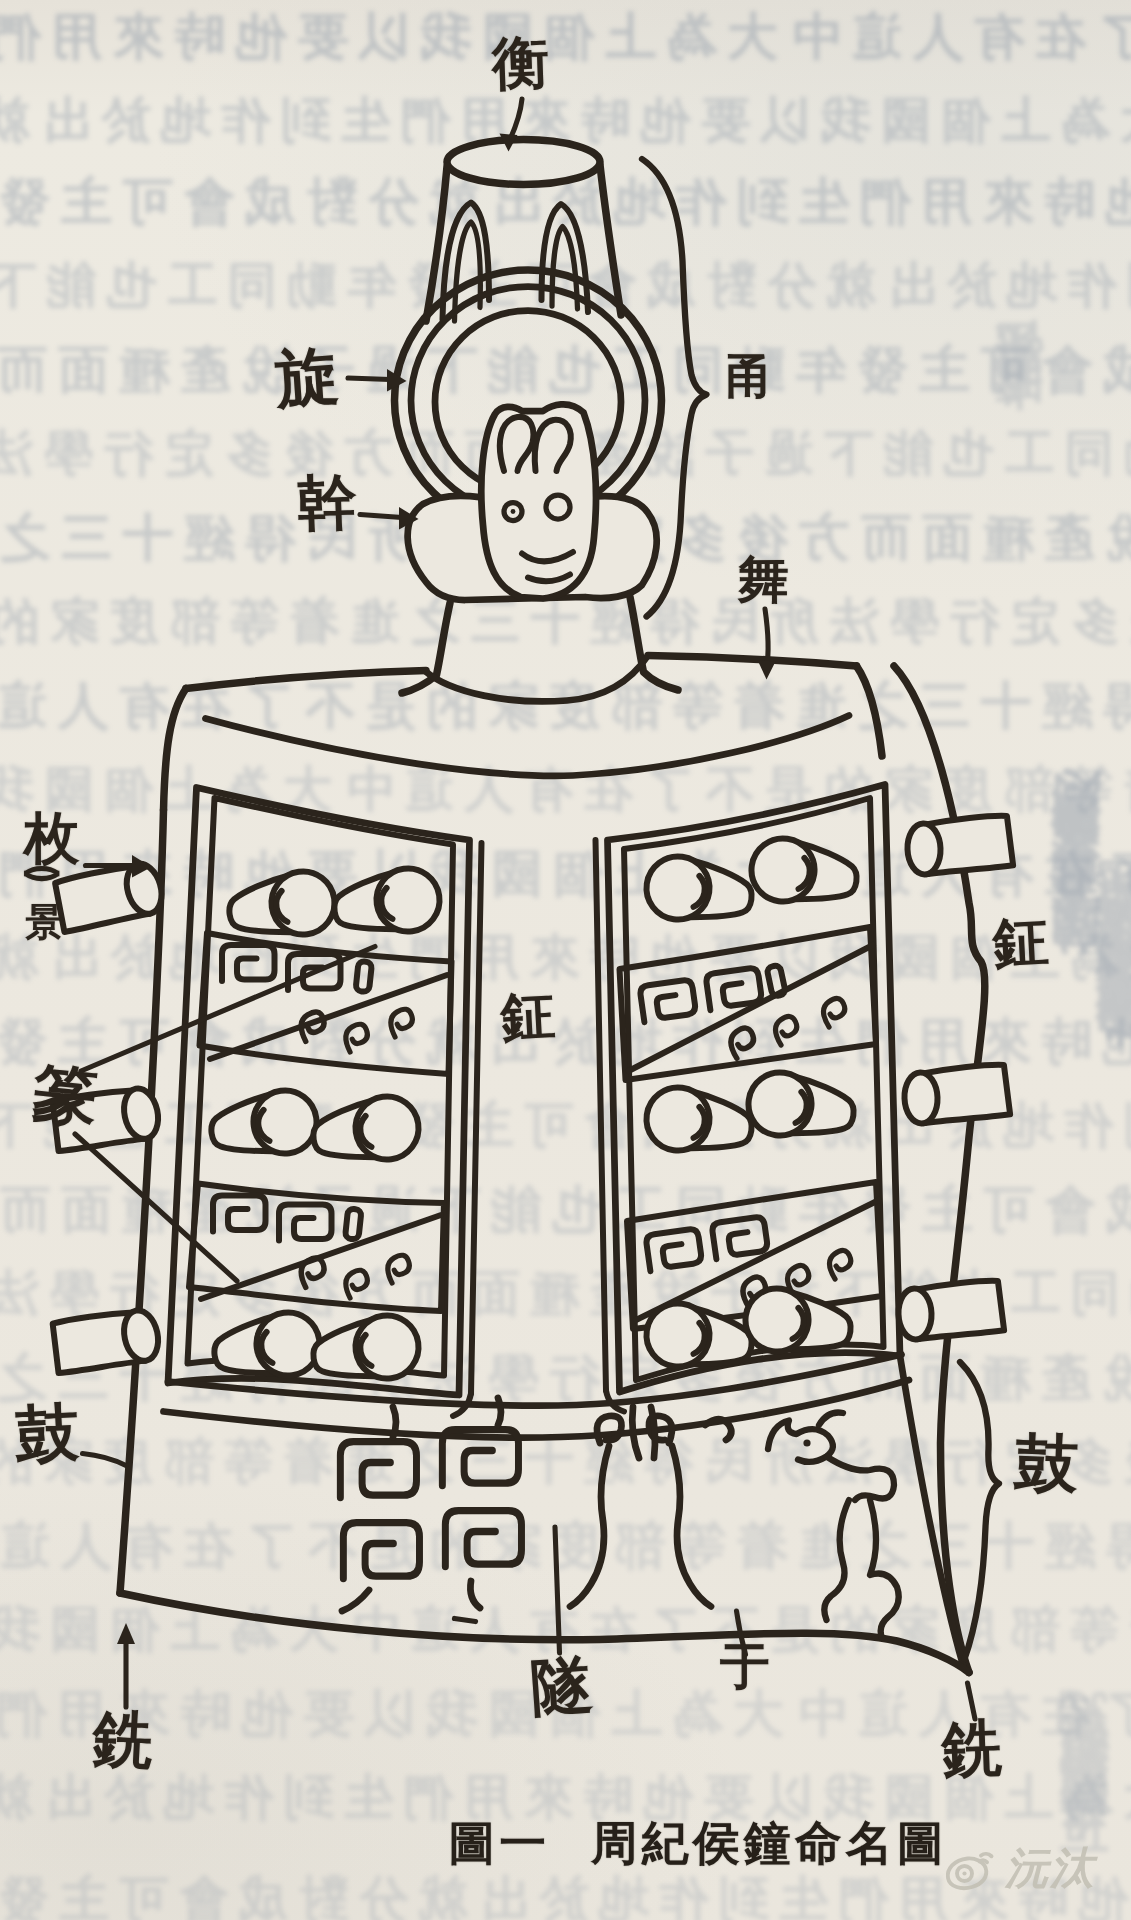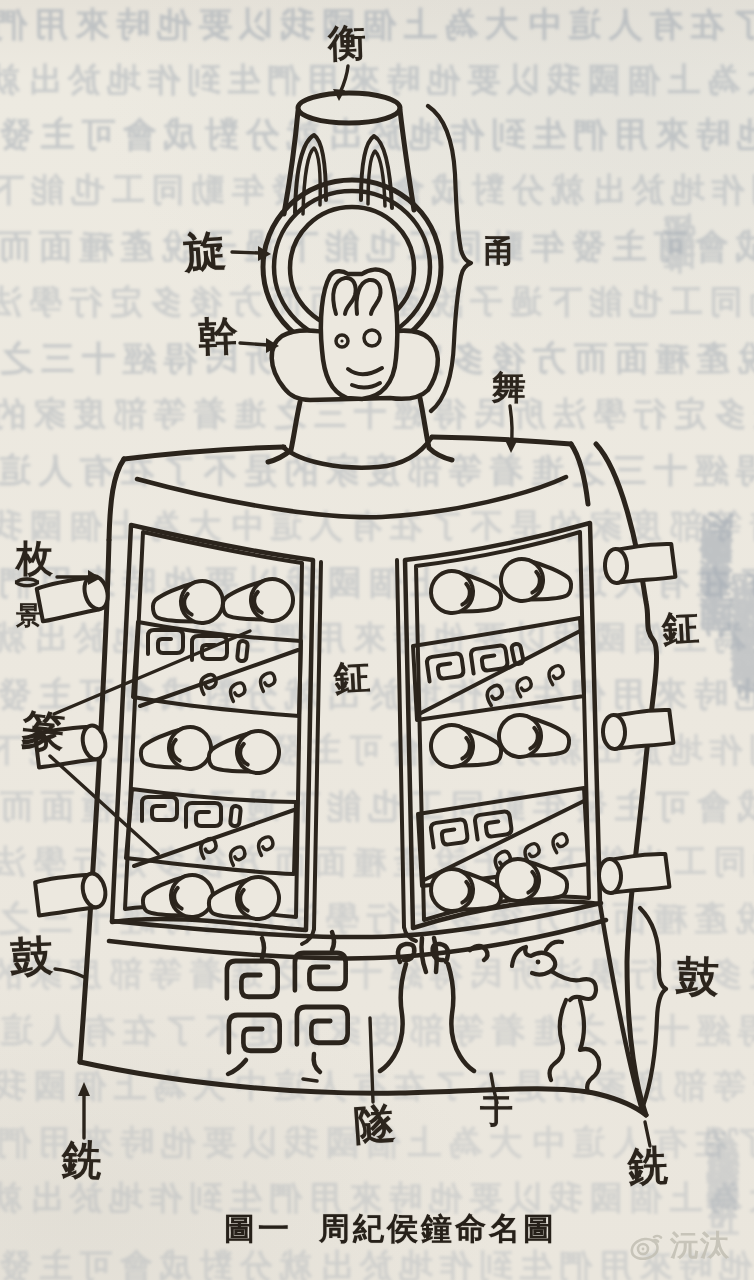--- a/index.html
+++ b/index.html
@@ -29,28 +29,28 @@
                  letter-spacing:-2px;height:66px;}
   .lbl-zhuan{left:22px;top:710px;font-size:43px;transform:rotate(6deg);}
   .lbl-zheng-c{left:334px;top:660px;font-size:36px;transform:rotate(-3deg);}
   .lbl-zheng-r{left:662px;top:610px;font-size:37px;transform:rotate(-3deg);}
   .lbl-gu-l{left:10px;top:936px;font-size:43px;transform:rotate(-3deg);}
   .lbl-gu-r{left:676px;top:956px;font-size:43px;transform:rotate(2deg);}
   .lbl-xian-l{left:62px;top:1140px;font-size:41px;transform:rotate(3deg);}
   .lbl-xian-r{left:628px;top:1146px;font-size:41px;transform:rotate(-2deg);}
   .lbl-sui{left:354px;top:1104px;font-size:41px;transform:rotate(-4deg);}
   .lbl-yu{left:480px;top:1094px;font-size:33px;}
-  .caption{position:absolute;left:0;top:1208px;width:632px;z-index:3;text-align:left;
+  .caption{position:absolute;left:0;top:1208px;width:632px;z-index:3;text-align:right;
            color:#262019;font-weight:700;font-size:31px;letter-spacing:3px;
            text-shadow:0 0 1px rgba(38,32,25,.4);}
   .caption .inner{margin-left:224px;}
   .caption .prefix{margin-right:27px;}
   .watermark{position:absolute;left:628px;top:1226px;z-index:3;display:flex;
              align-items:center;gap:4px;color:#c2bfb3;font-size:29px;font-weight:700;
-             letter-spacing:1px;opacity:.85;}
+             letter-spacing:1px;opacity:.85;font-style:italic;}
   .watermark svg{display:block;}
 </style>
 </head>
 <body>
 
 <div class="page">
 
   <div class="ghost" id="ghost">
       <div class="row" style="top: 2px; left: -14px; font-size: 34px; opacity: 0.5;">的是不了在有人這中大為上個國我以要他時來用們</div>
       <div class="row" style="top: 58px; left: -20px; font-size: 33px; opacity: 0.42;">這中大為上個國我以要他時來用們生到作地於出就</div>

